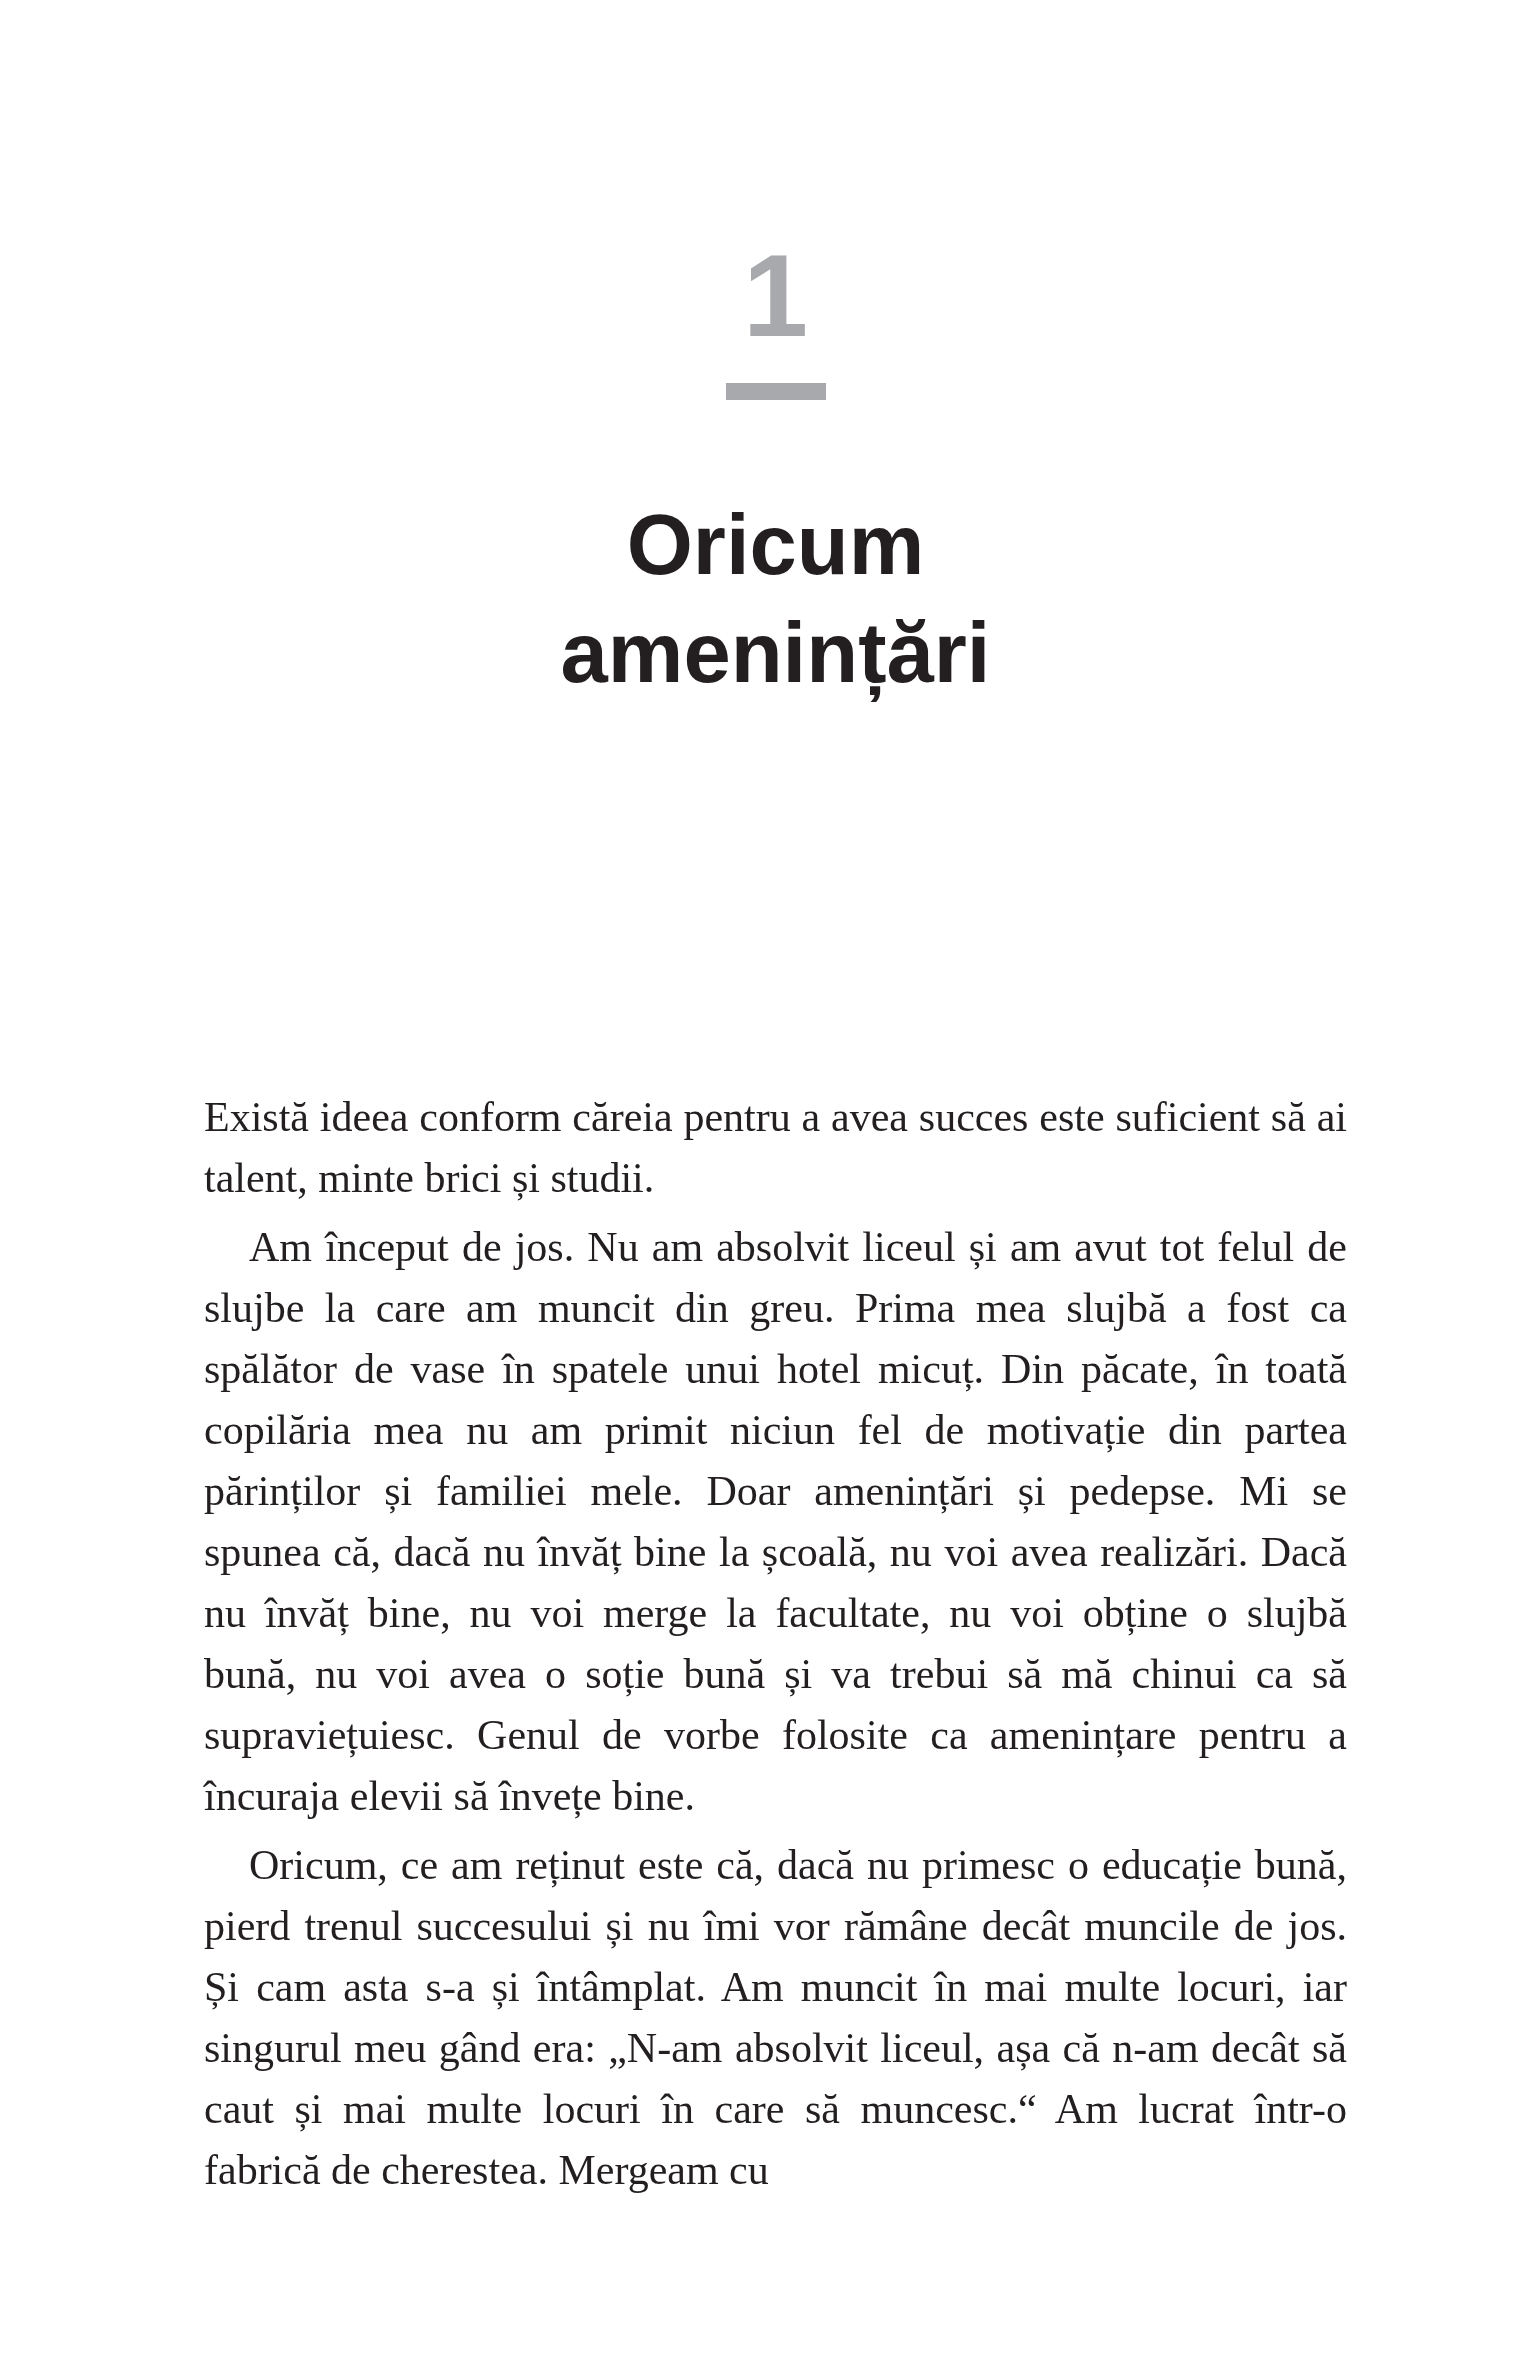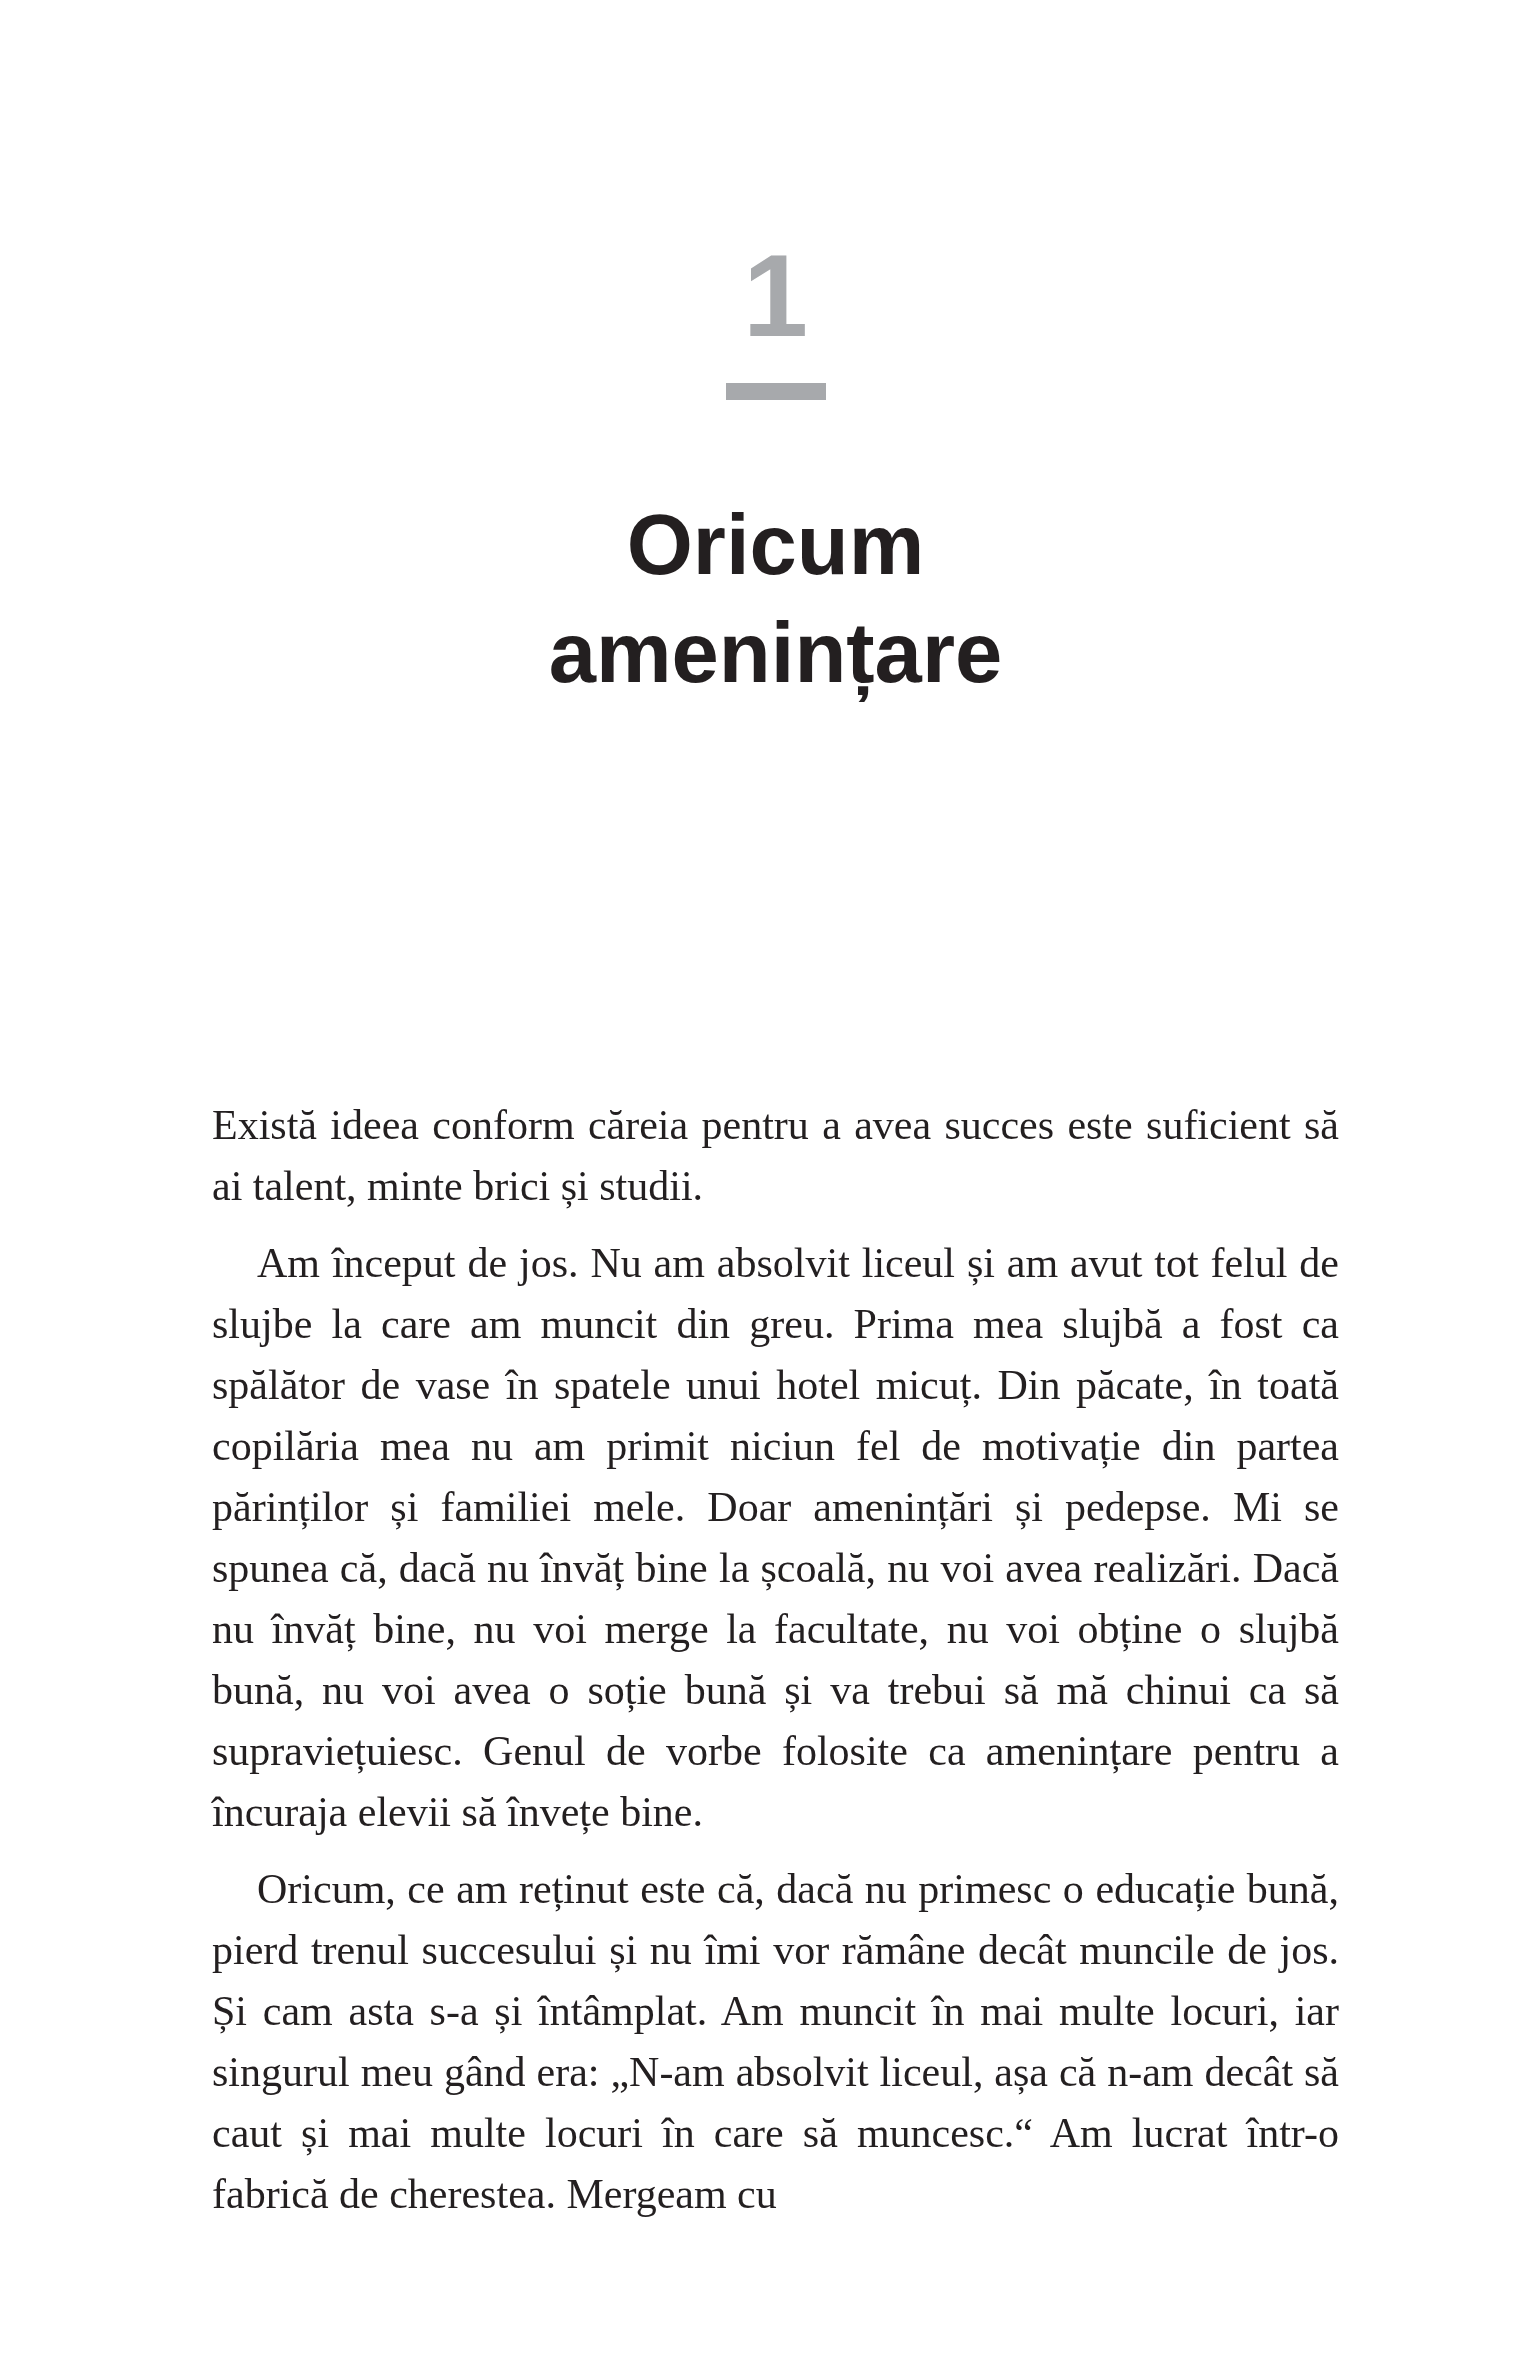--- a/index.html
+++ b/index.html
@@ -61,35 +61,35 @@
   .body-text{
     position:absolute;
     top:1079px;
     left:0;
     width:100%;
     font-size:42px;
     line-height:61px;
     color:var(--text);
     text-align:justify;
   }
-  .para{margin:16px;}
+  .para{margin:8px;}
   .para.indent{text-indent:45px;}
 </style>
 </head>
 <body>
 
 <div class="content-column">
 
   <div class="chapter-number">1</div>
 
   <div class="chapter-rule"></div>
 
   <h1 class="chapter-title">
     <span class="title-line">Oricum</span>
-    <span class="title-line">amenințare</span>
+    <span class="title-line">amenințări</span>
   </h1>
 
   <div class="body-text">
     <p class="para">Există ideea conform căreia pentru a avea succes este suficient să ai talent, minte brici și studii.</p>
     <p class="para indent">Am început de jos. Nu am absolvit liceul și am avut tot felul de slujbe la care am muncit din greu. Prima mea slujbă a fost ca spălător de vase în spatele unui hotel micuț. Din păcate, în toată copilăria mea nu am primit niciun fel de motivație din partea părinților și familiei mele. Doar amenințări și pedepse. Mi se spunea că, dacă nu învăț bine la școală, nu voi avea realizări. Dacă nu învăț bine, nu voi merge la facultate, nu voi obține o slujbă bună, nu voi avea o soție bună și va trebui să mă chinui ca să supraviețuiesc. Genul de vorbe folosite ca amenințare pentru a încuraja elevii să învețe bine.</p>
     <p class="para indent">Oricum, ce am reținut este că, dacă nu primesc o educație bună, pierd trenul succesului și nu îmi vor rămâne decât muncile de jos. Și cam asta s-a și întâmplat. Am muncit în mai multe locuri, iar singurul meu gând era: „N-am absolvit liceul, așa că n-am decât să caut și mai multe locuri în care să muncesc.“ Am lucrat într-o fabrică de cherestea. Mergeam cu</p>
   </div>
 
 </div>
 

